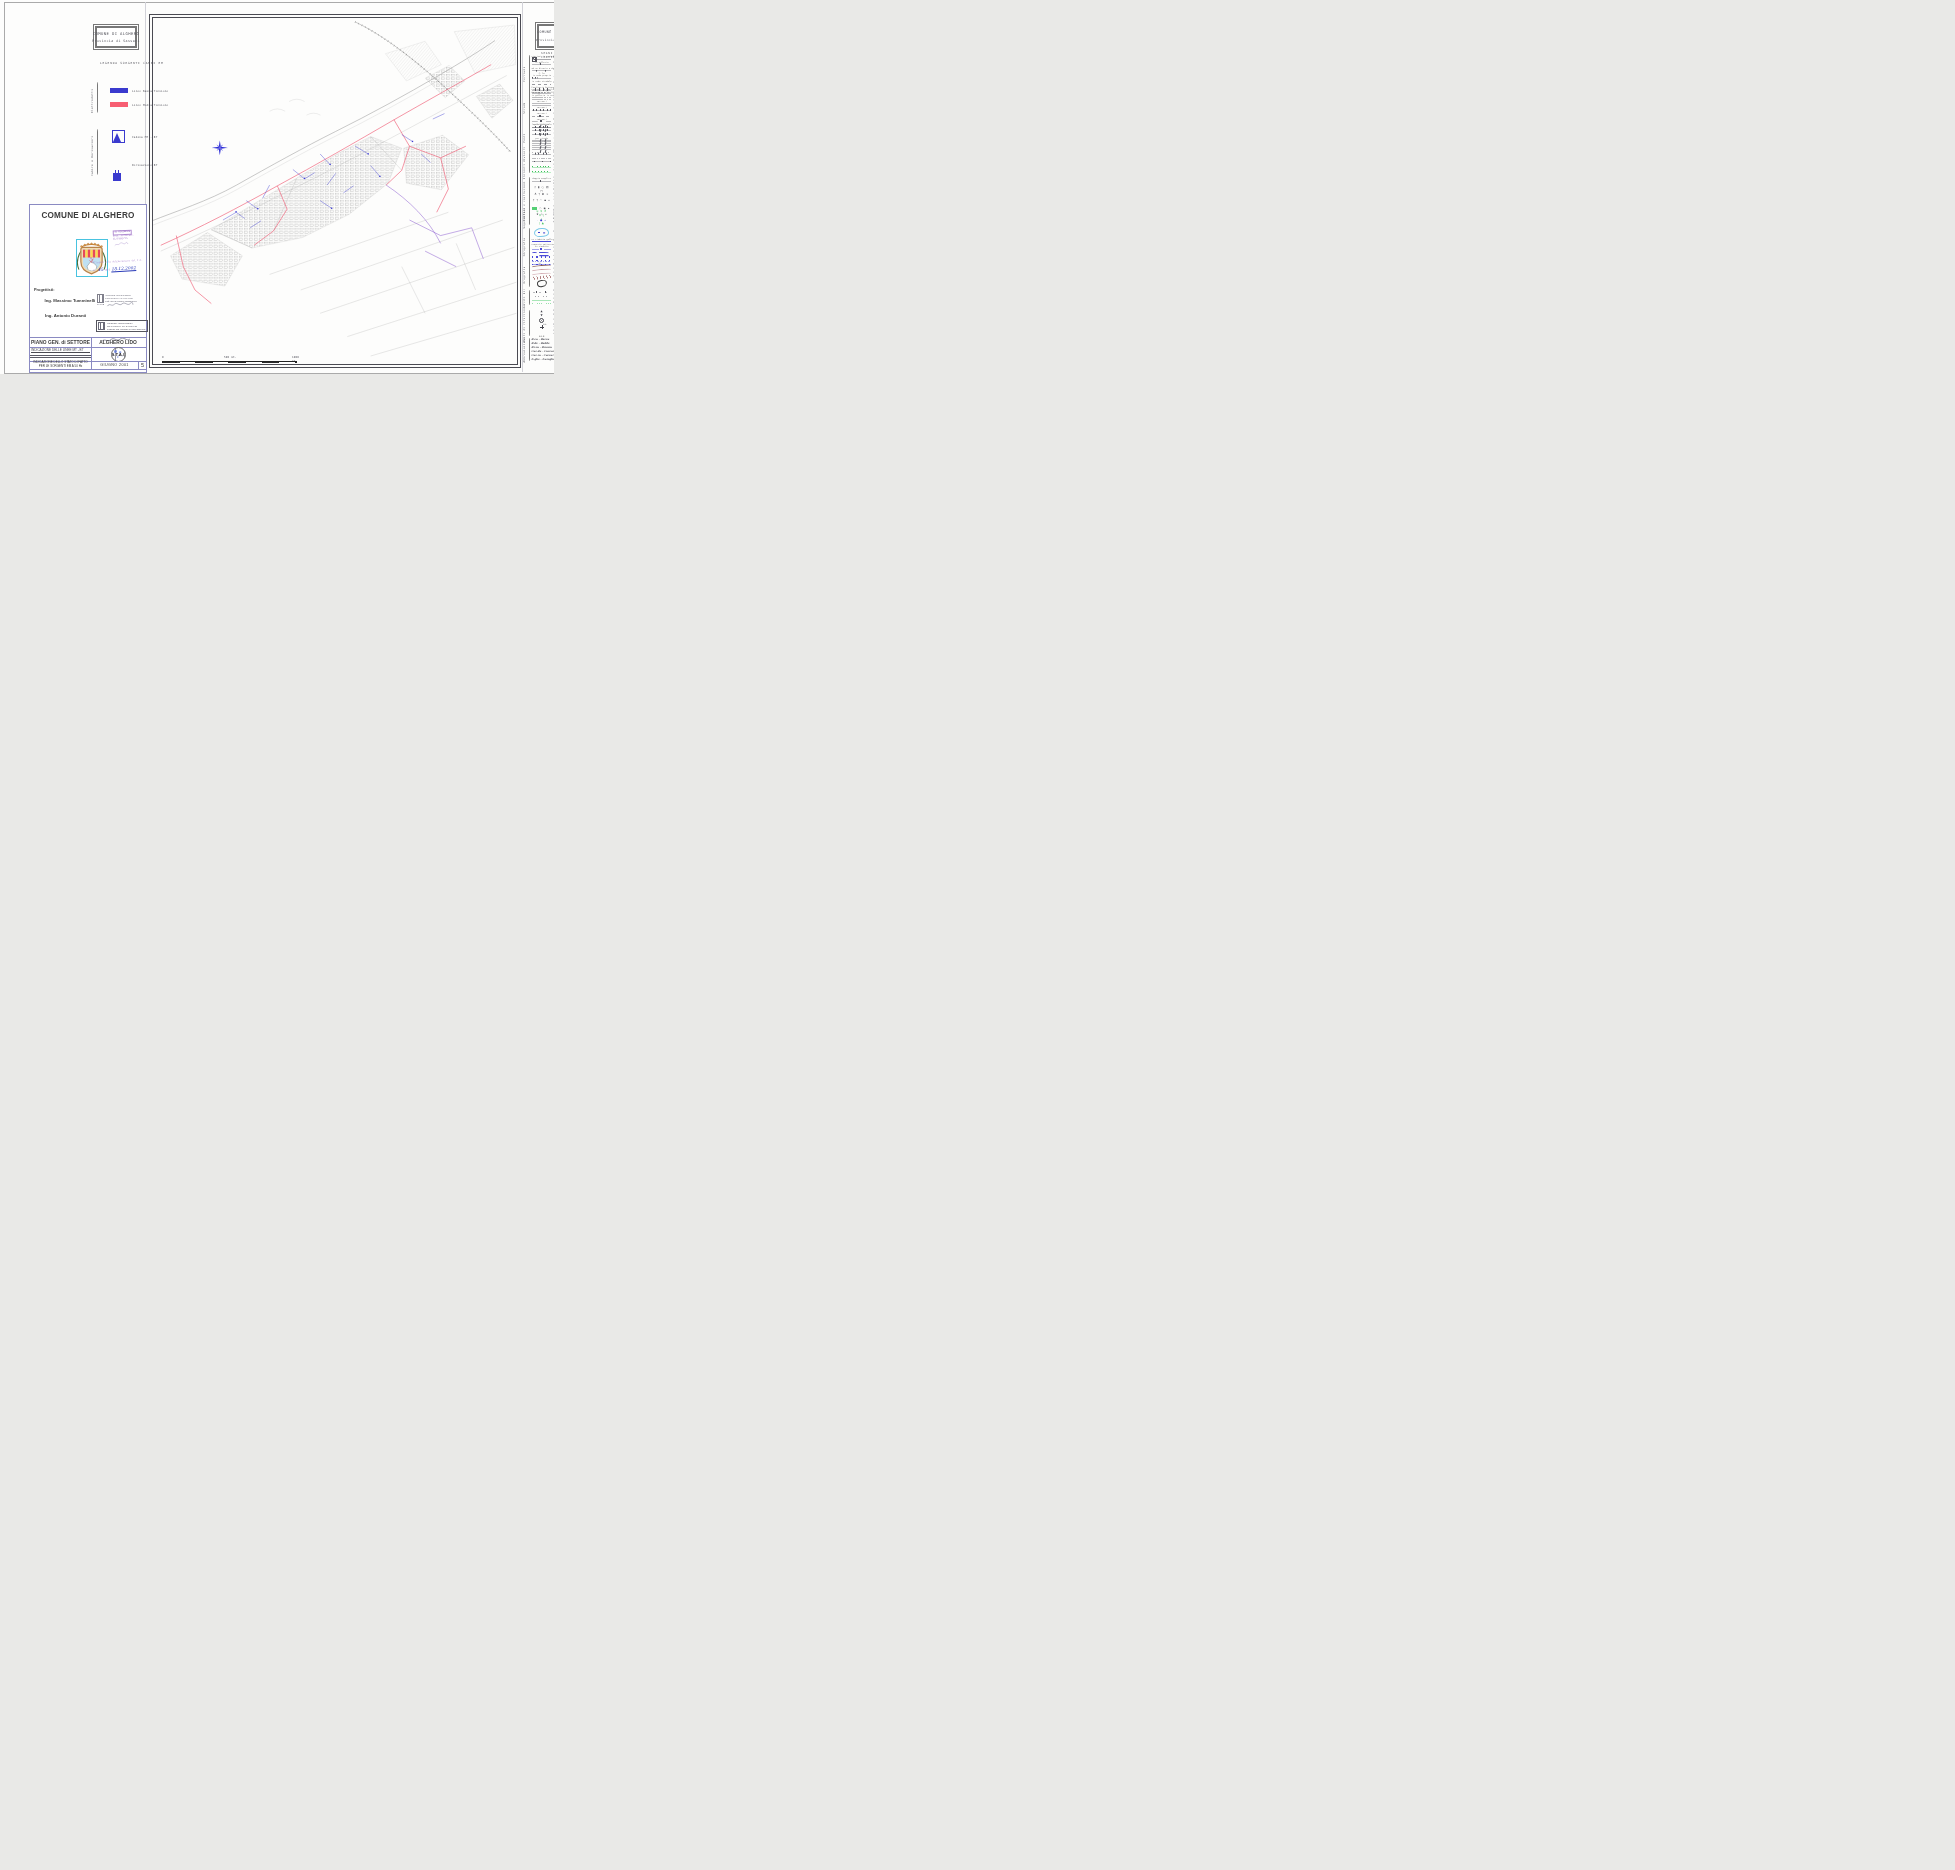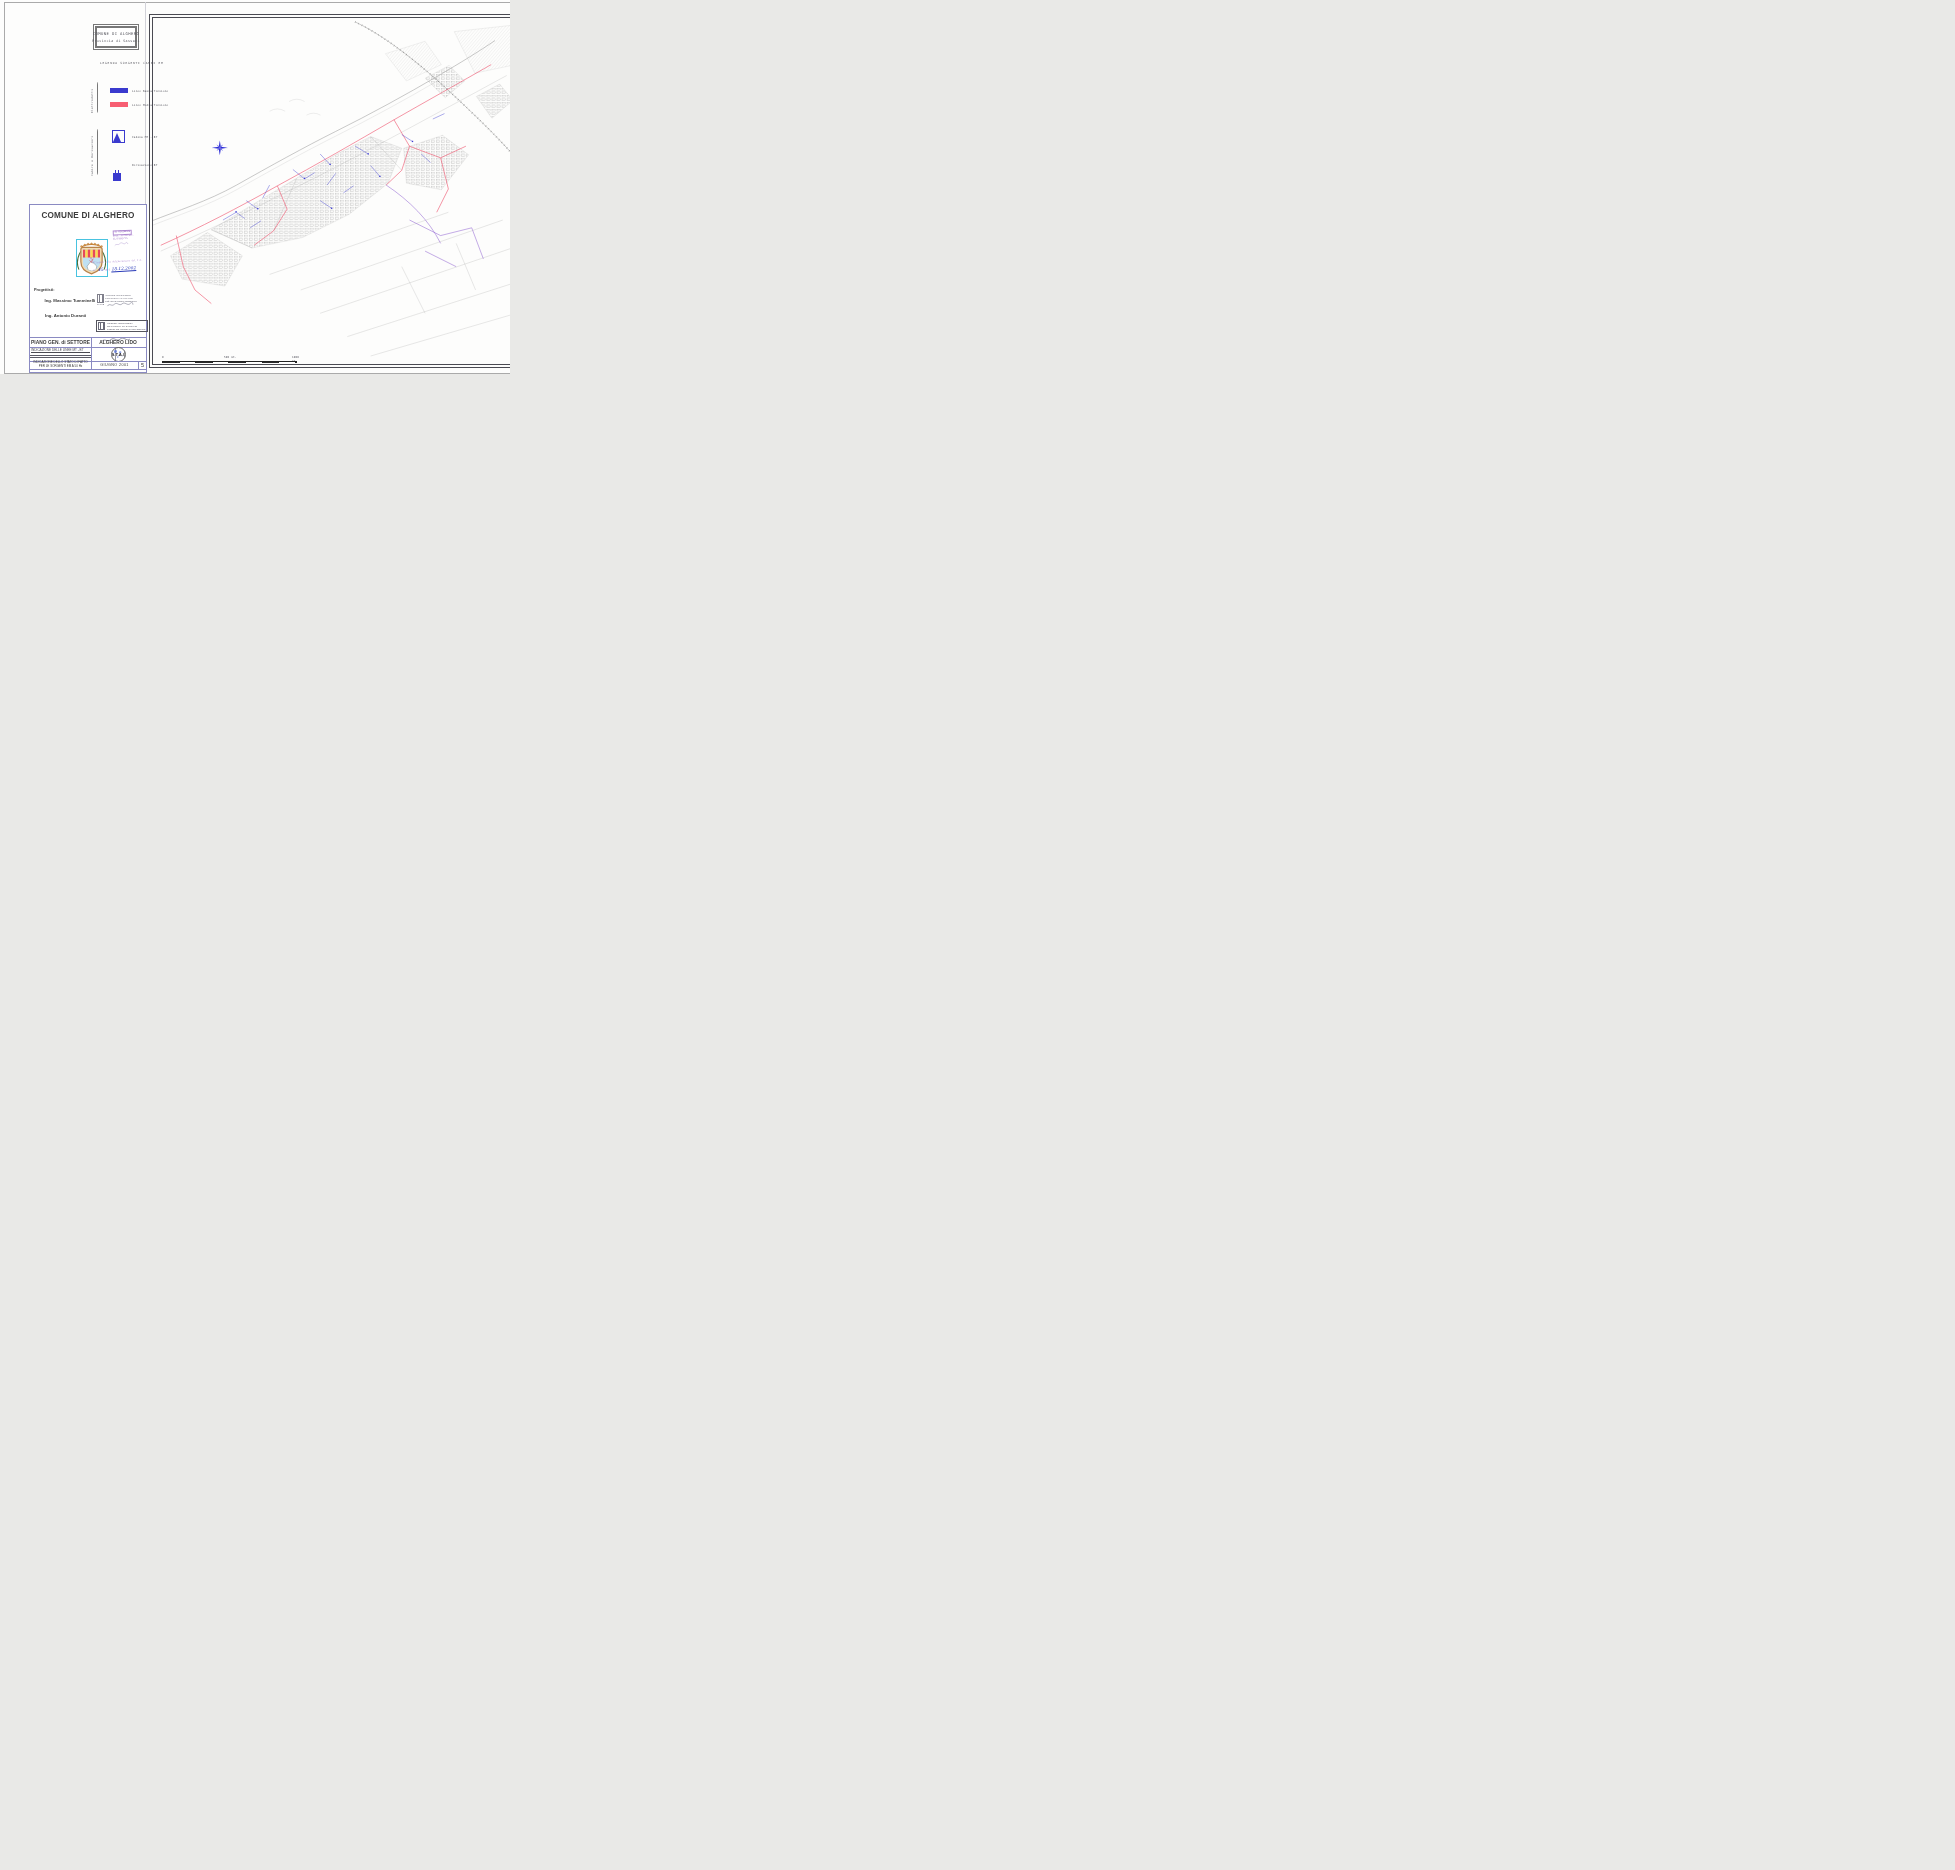--- a/index.html
+++ b/index.html
@@ -1,16 +1,16 @@
 <!DOCTYPE html>
 <html style="font-size:6.3px"><head>
 <meta charset="utf-8">
 <style>
   html,body{margin:0;padding:0;background:#e9e9e7;}
-  .sheet{position:relative;width:510px;height:374px;background:#fdfdfc;overflow:hidden;
+  .sheet{position:relative;width:554px;height:374px;background:#fdfdfc;overflow:hidden;
          font-family:"DejaVu Sans Mono", monospace;color:#555;}
   .abs{position:absolute;}
   .outer-border{left:3.9px;top:2px;width:617px;height:370px;border:0.4px solid #aaa;}
   .fold{top:2px;height:370px;width:0.4px;background:#d2d2d8;}
 
   
   .tri{border:0.4px solid #777;padding:0.8px;background:#fff;}
   .tri2{border:0.4px solid #777;padding:0.4px;height:100%;box-sizing:border-box;}
   .tri3{border:0.4px solid #777;height:100%;box-sizing:border-box;display:flex;flex-direction:column;justify-content:space-evenly;align-items:center;}
   .cadtext{font-family:"DejaVu Sans Mono",monospace;color:#56565e;letter-spacing:0.4px;white-space:nowrap;}

